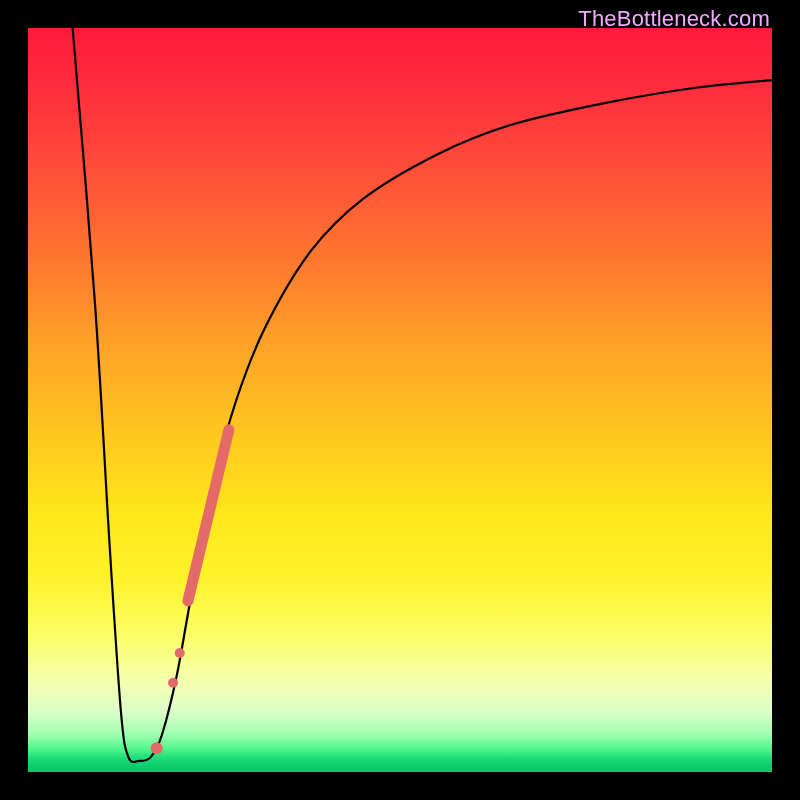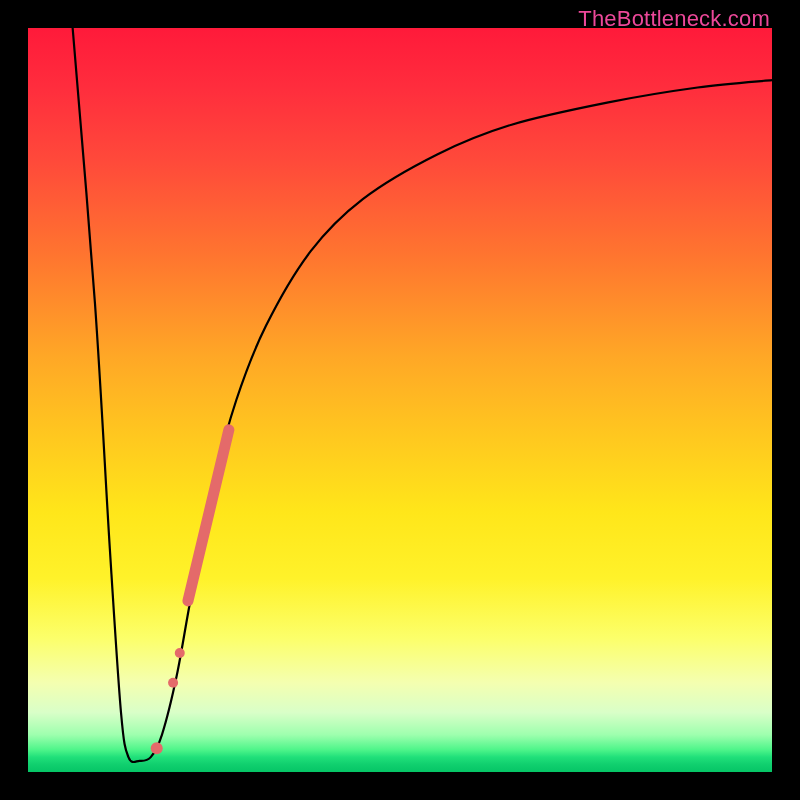--- a/index.html
+++ b/index.html
@@ -40,21 +40,21 @@
       #05c566 100%
     );
   }
   .watermark {
     position: absolute;
     top: 6px;
     right: 30px;
     font-family: Helvetica, Arial, sans-serif;
     font-size: 22px;
     font-weight: 400;
-    color: #ec4899;
+    color: #f0abfc;
     letter-spacing: 0.2px;
   }
   svg.curve {
     position: absolute;
     left: 28px;
     top: 28px;
     width: 744px;
     height: 744px;
     overflow: visible;
   }

